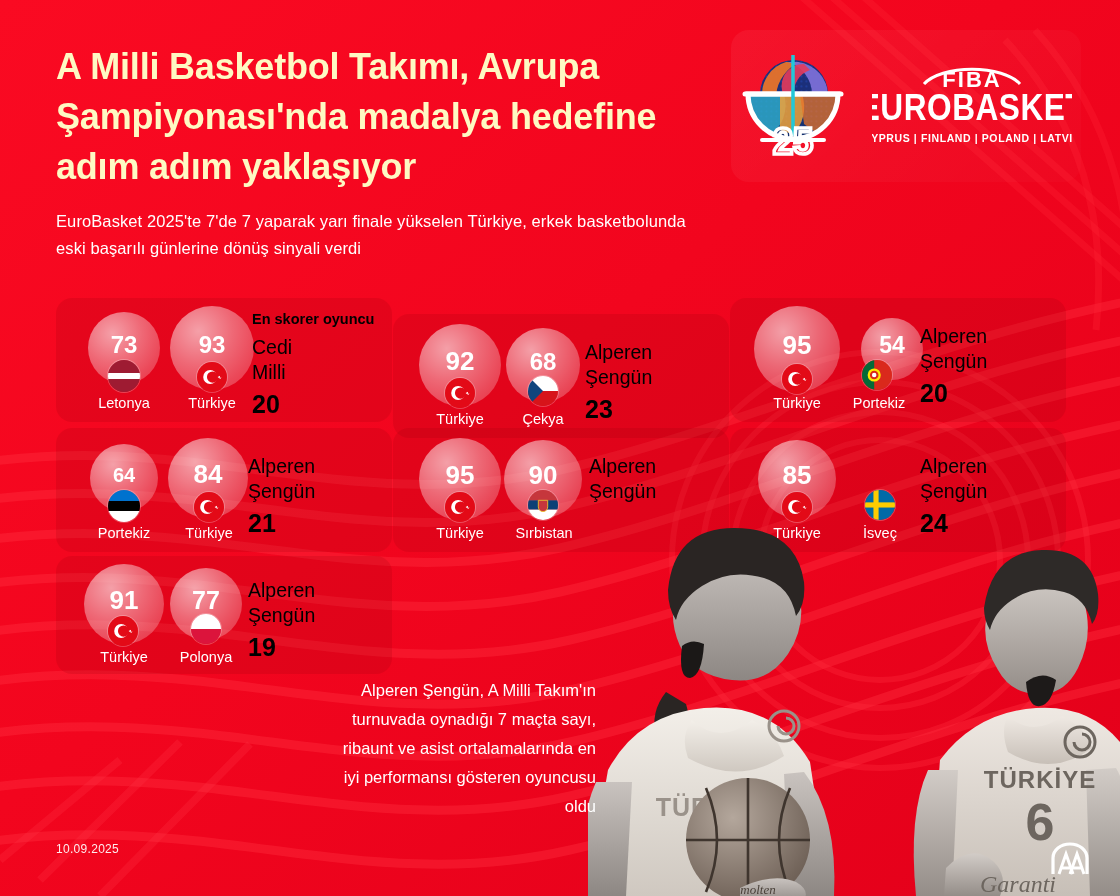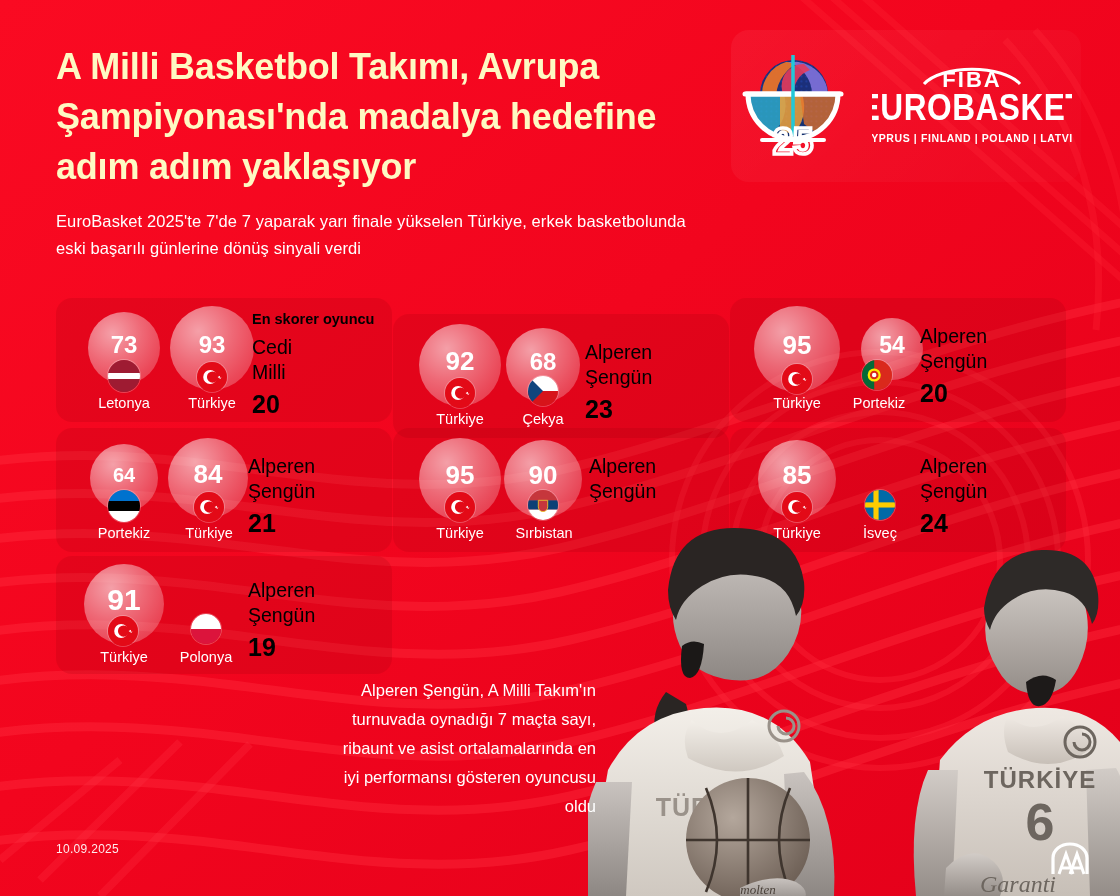--- a/index.html
+++ b/index.html
@@ -397,32 +397,35 @@
         <div class="pname">Alperen</div>
         <div class="pname">Şengün</div>
         <div class="pts">24</div>
       </div>
     </div>
   </div>
 
   <div class="card" id="card6" style="left:56px;top:556px;width:336px;height:118px;">
     <div class="inner">
       <div class="ball" style="left:28px;top:8px;width:80px;height:80px;">
-        <div class="score" style="font-size:30px;">91</div>
+        <div class="score" style="font-size:26px;">91</div>
       </div>
       <div class="flag" style="left:52px;top:60px;width:30px;height:30px;">
         <svg viewBox="0 0 32 32">
             <rect width="32" height="32" fill="#e30a17"></rect>
             <circle cx="14" cy="16" r="7.4" fill="#fff"></circle>
             <circle cx="16.6" cy="16" r="6" fill="#e30a17"></circle>
             <polygon points="22,16 24.6,14.6 24.2,17.4 26.2,15.6 24.9,18.1" fill="#fff"></polygon>
           </svg>
       </div>
       <div class="team-name" style="left:18px;top:94px;width:100px;">Türkiye</div>
 
+      <div class="ball" style="left:114px;top:12px;width:72px;height:72px;">
+        <div class="score" style="font-size:25px;">77</div>
+      </div>
       <div class="flag" style="left:135px;top:58px;width:30px;height:30px;">
         <svg viewBox="0 0 32 32">
             <rect width="32" height="16" fill="#ffffff"></rect>
             <rect y="16" width="32" height="16" fill="#dc143c"></rect>
           </svg>
       </div>
       <div class="team-name" style="left:100px;top:94px;width:100px;">Polonya</div>
 
       <div class="mvp" style="left:192px;top:22px;width:134px;">
         <div class="pname">Alperen</div>

